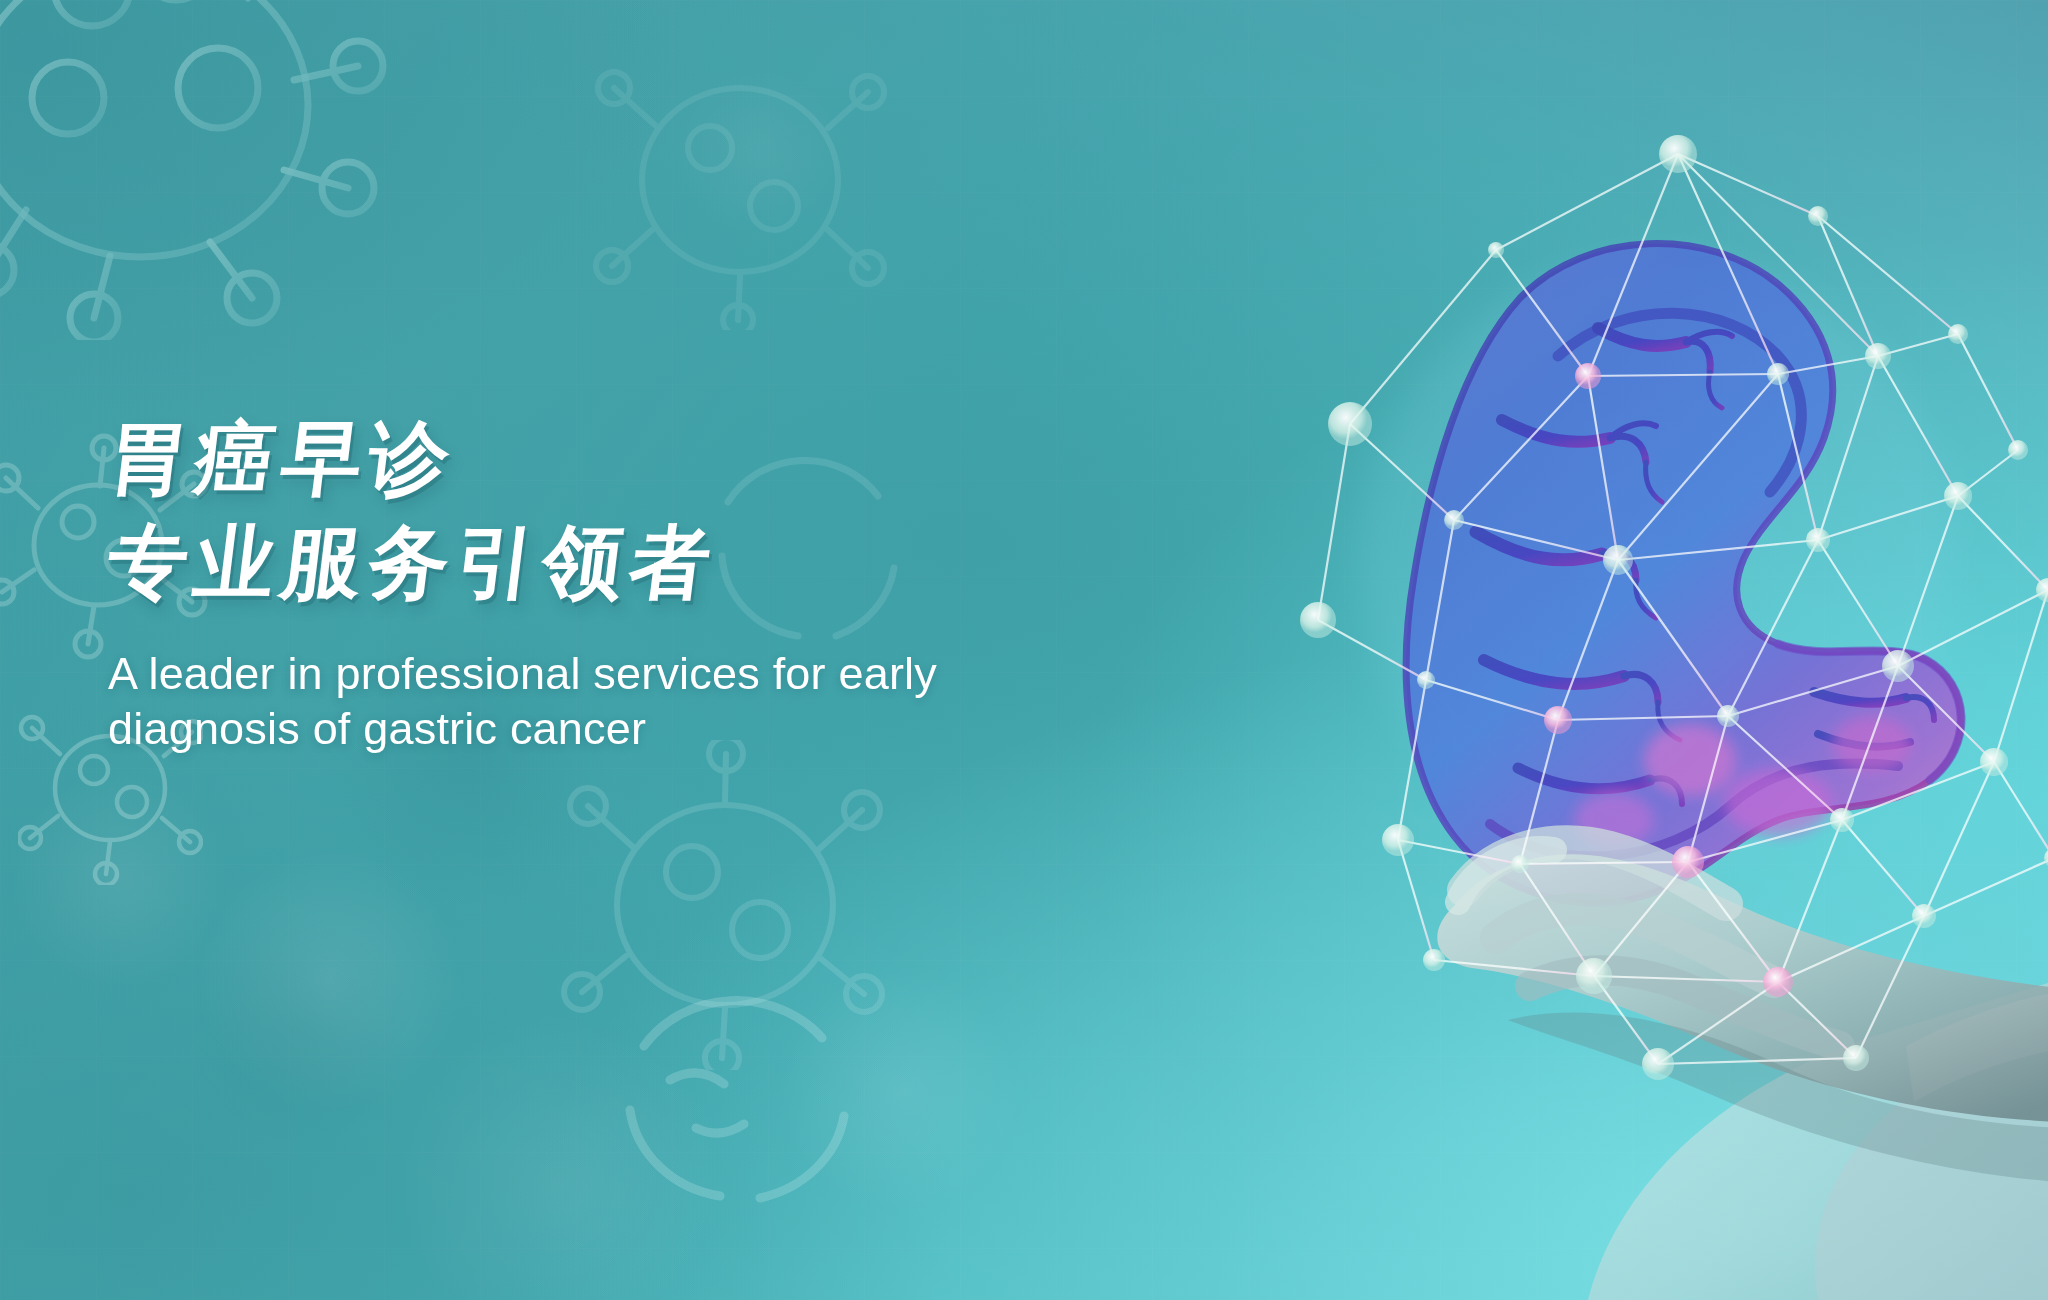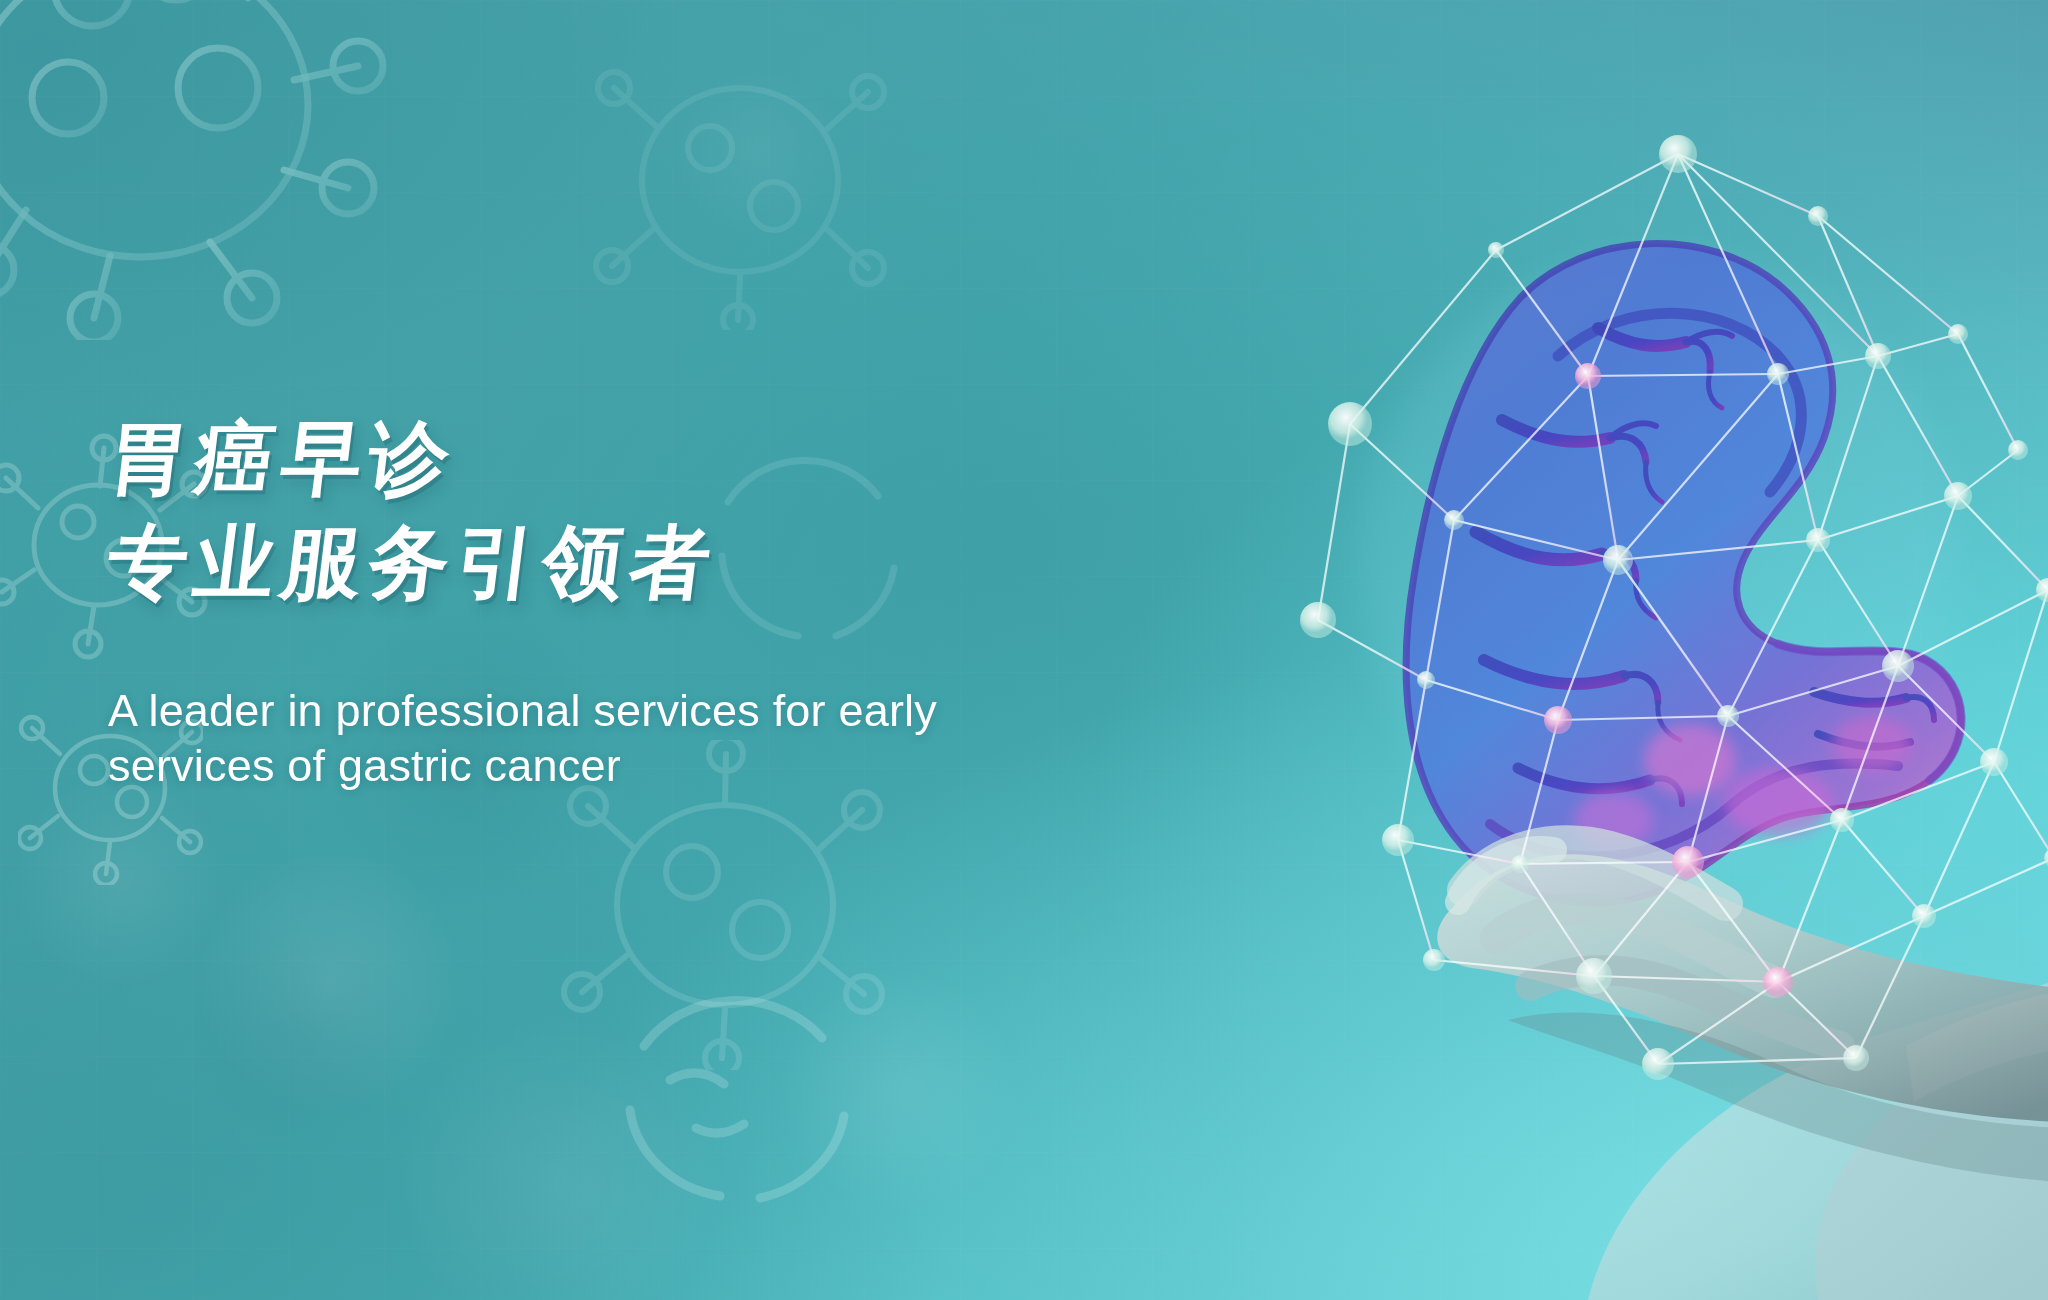--- a/index.html
+++ b/index.html
@@ -75,21 +75,21 @@
     font-family:"DejaVu Sans","Liberation Sans",sans-serif;
     transform:skewX(-7deg);
     text-shadow:
        3px 4px 0 rgba(28,92,104,.30),
        6px 8px 14px rgba(18,74,86,.22);
     white-space:nowrap;
   }
   #headline-line-2{margin-top:22px;}
 
   #subtitle-block{
-    position:absolute;left:108px;top:684px;z-index:40;
+    position:absolute;left:108px;top:647px;z-index:40;
     width:1000px;
   }
   .subtitle-line{
     color:#ffffff;
     font-size:45px;
     line-height:1.22;
     font-weight:400;
     letter-spacing:.2px;
     white-space:nowrap;
     text-shadow:0 2px 8px rgba(20,80,92,.30);
@@ -490,16 +490,16 @@
     </svg>
   </div>
 
   <div id="headline-block">
     <div class="headline-line" id="headline-line-1">胃癌早诊</div>
     <div class="headline-line" id="headline-line-2">专业服务引领者</div>
   </div>
 
   <div id="subtitle-block">
     <div class="subtitle-line">A leader in professional services for early</div>
-    <div class="subtitle-line">services of gastric cancer</div>
+    <div class="subtitle-line">diagnosis of gastric cancer</div>
   </div>
 
 </div>
 
 </body></html>

